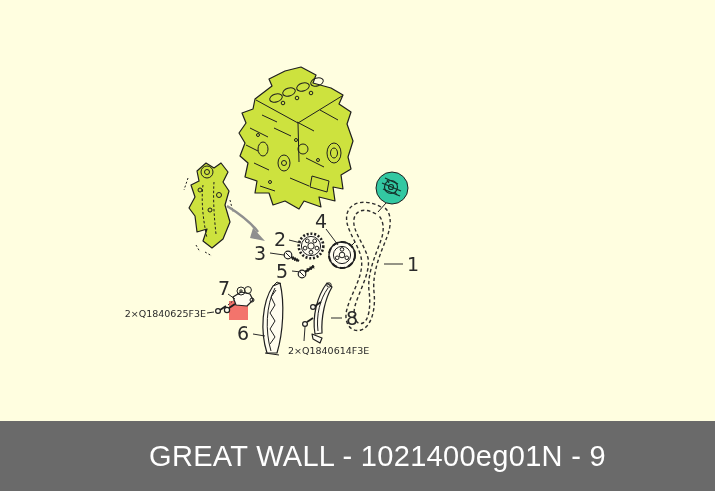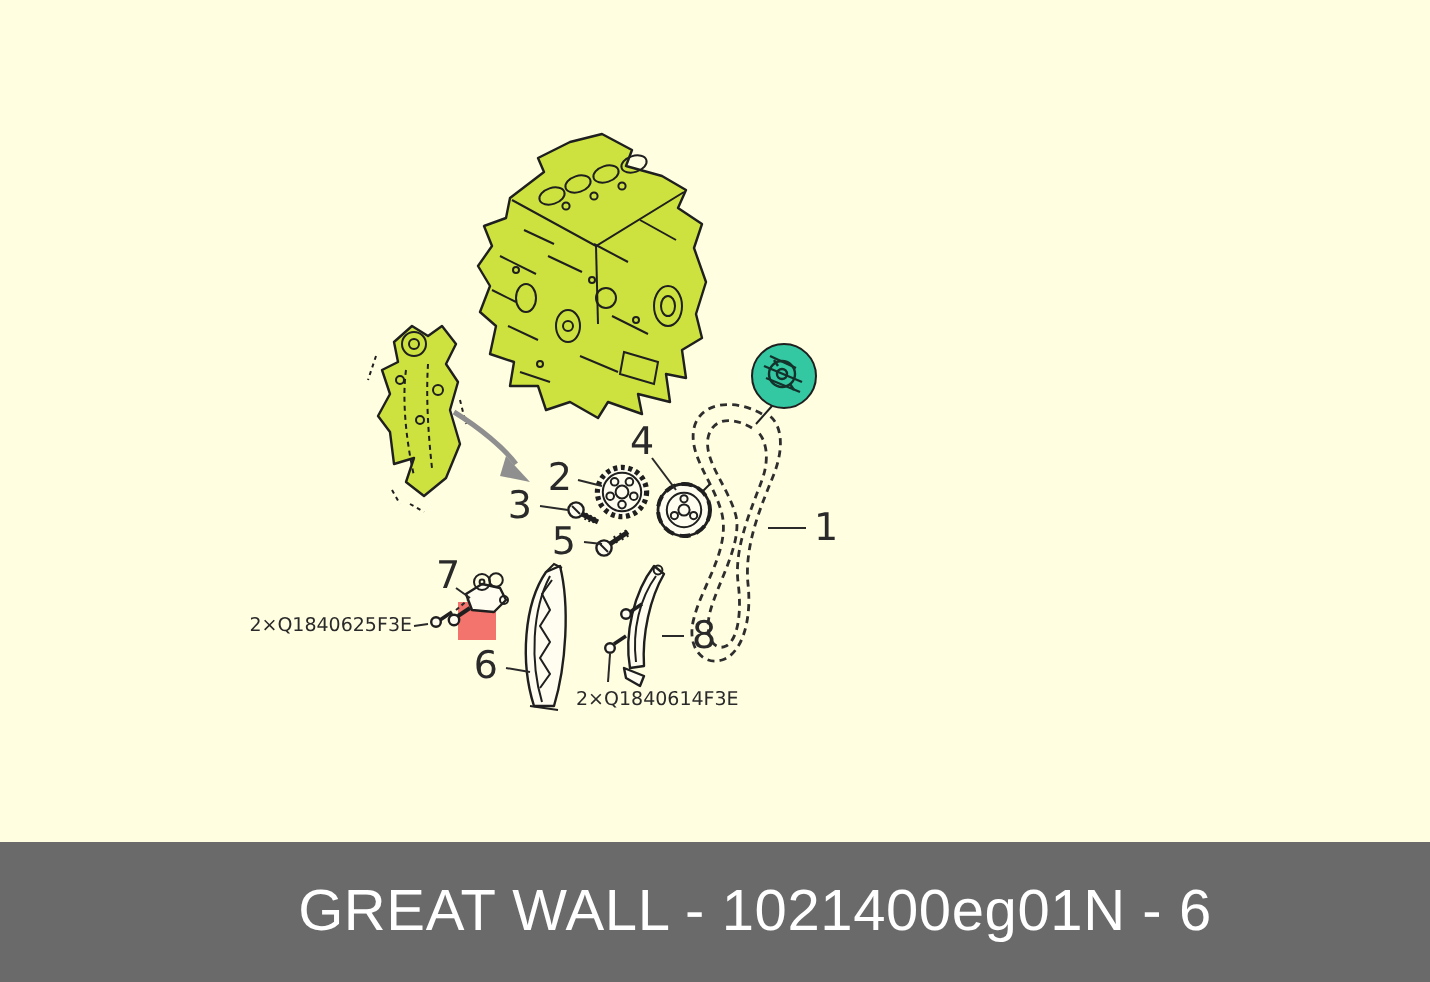--- a/index.html
+++ b/index.html
@@ -225,15 +225,15 @@
     </g>
 
     <g>
       <text class="plabel" x="206" y="313" text-anchor="end" dominant-baseline="central">2×Q1840625F3E</text>
       <text class="plabel" x="288" y="350" text-anchor="start" dominant-baseline="central">2×Q1840614F3E</text>
     </g>
   </svg>
 
   <div class="footer">
     <span>GREAT WALL - 1021400eg01</span>
-    <span>N - 6</span>
+    <span>N - 9</span>
   </div>
 </div>
 
 </body></html>

